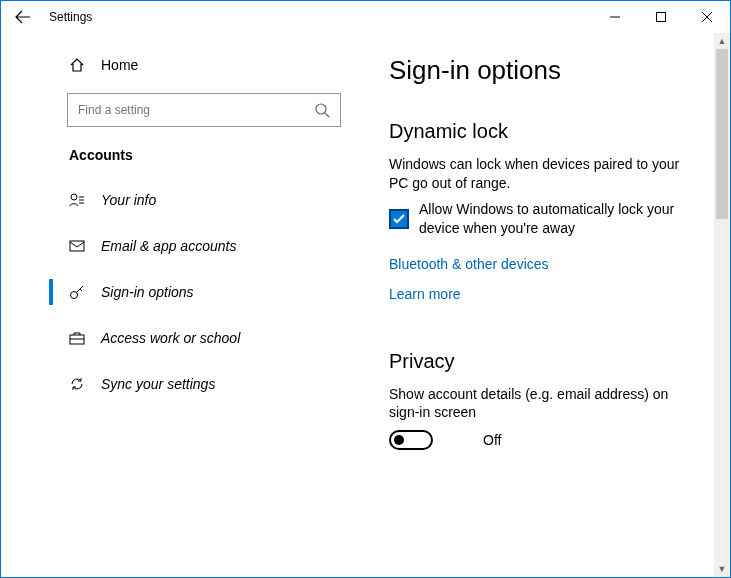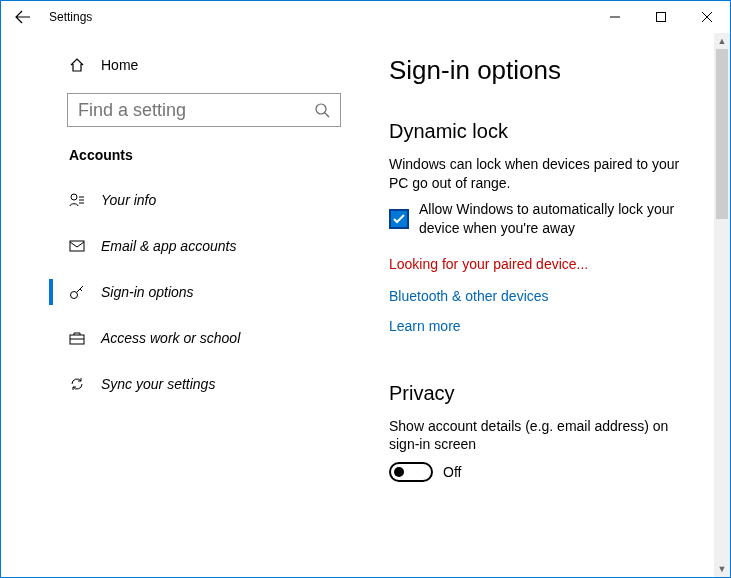--- a/index.html
+++ b/index.html
@@ -8,38 +8,38 @@
 .titlebar .back { width: 44px; height: 32px; display: flex; align-items: center; justify-content: center; }
 .titlebar .title { font-size: 12px; color: #000; margin-left: 4px; }
 .titlebar .spacer { flex: 1; }
 .winbtn { width: 46px; height: 32px; display: flex; align-items: center; justify-content: center; }
 .content { flex: 1; display: flex; overflow: hidden; padding-left: 48px; }
 .sidebar { width: 310px; padding: 12px 18px 0 18px; display: flex; flex-direction: column; overflow-y: auto; }
 .home-row { display: flex; align-items: center; height: 40px; margin-bottom: 8px; }
 .home-row .icon { width: 20px; display: flex; justify-content: center; }
 .home-row .lbl { margin-left: 14px; font-size: 14px; }
 .searchbox { height: 34px; border: 1px solid #999; display: flex; align-items: center; padding: 0 10px; margin-bottom: 20px; }
-.searchbox input { flex: 1; border: none; outline: none; font-size: 18px; color: #666; background: transparent; }
+.searchbox input { flex: 1; border: none; outline: none; font-size: 12px; color: #666; background: transparent; }
 .section-title { font-size: 14px; font-weight: 600; margin-bottom: 14px; padding-left: 2px; }
 .nav { list-style: none; margin-left: -18px; margin-right: -18px; }
 .nav li { height: 46px; display: flex; align-items: center; padding-left: 18px; position: relative; cursor: default; }
 .nav li .icon { width: 20px; display: flex; justify-content: center; color: #000; }
 .nav li .lbl { margin-left: 14px; font-size: 14px; font-style: italic; }
 .nav li.active::before { content: ""; position: absolute; left: 0; top: 10px; bottom: 10px; width: 4px; background: #0078d7; }
 .main { flex: 1; padding: 22px 30px 0 30px; overflow-y: auto; }
 .page-title { font-size: 26px; font-weight: 400; margin-bottom: 34px; }
 .group-title { font-size: 20px; font-weight: 400; margin-bottom: 12px; }
 .body-text { font-size: 14px; color: #000; margin-bottom: 7px; line-height: 1.35; }
 .check-row { display: flex; align-items: center; margin-bottom: 18px; }
 .checkbox { width: 20px; height: 20px; border: 2px solid #003e92; background: #0078d7; display: flex; align-items: center; justify-content: center; flex-shrink: 0; }
 .checkbox svg { stroke: #fff; }
 .check-label { margin-left: 10px; font-size: 14px; line-height: 1.35; }
 .status-text { color: #c50500; font-size: 14px; margin-bottom: 16px; }
 .link { color: #0066b4; font-size: 14px; margin-bottom: 14px; display: block; }
-.toggle-row { display: flex; align-items: center; margin-top: 6px; margin-bottom: 20px; }
+.toggle-row { display: flex; align-items: center; margin-top: 6px; margin-bottom: 20px; gap: 40px; }
 .toggle { width: 44px; height: 20px; border: 2px solid #000; border-radius: 10px; position: relative; }
 .toggle .knob { width: 10px; height: 10px; background: #000; border-radius: 50%; position: absolute; left: 3px; top: 3px; }
 .toggle-label { margin-left: 10px; font-size: 14px; }
 .section-gap { height: 34px; }
 .scrollbar { position: absolute; right: 1px; top: 33px; bottom: 1px; width: 16px; background: #f0f0f0; display: flex; flex-direction: column; align-items: center; }
 .scrollbar .arrow { width: 16px; height: 16px; display: flex; align-items: center; justify-content: center; color: #666; font-size: 9px; }
 .scrollbar .track { flex: 1; width: 16px; position: relative; }
 .scrollbar .thumb { position: absolute; left: 2px; right: 2px; top: 0; height: 170px; background: #ccc; }
 </style>
 </head>
@@ -147,21 +147,20 @@
 
     <div class="check-row">
       <div class="checkbox">
         <svg width="14" height="14" viewBox="0 0 14 14">
             <path d="M2 7l3 3 7-7" stroke-width="2" fill="none"></path>
           </svg>
       </div>
       <div class="check-label">Allow Windows to automatically lock your device when you're away</div>
     </div>
 
-    <div class="status-text">Looking for your paired device...</div>
     <a class="link">Bluetooth &amp; other devices</a>
     <a class="link">Learn more</a>
 
     <div class="section-gap"></div>
 
     <h2 class="group-title">Privacy</h2>
     <p class="body-text" style="margin-bottom:8px">Show account details (e.g. email address) on sign-in screen</p>
     <div class="toggle-row">
       <div class="toggle">
         <div class="knob"></div>

